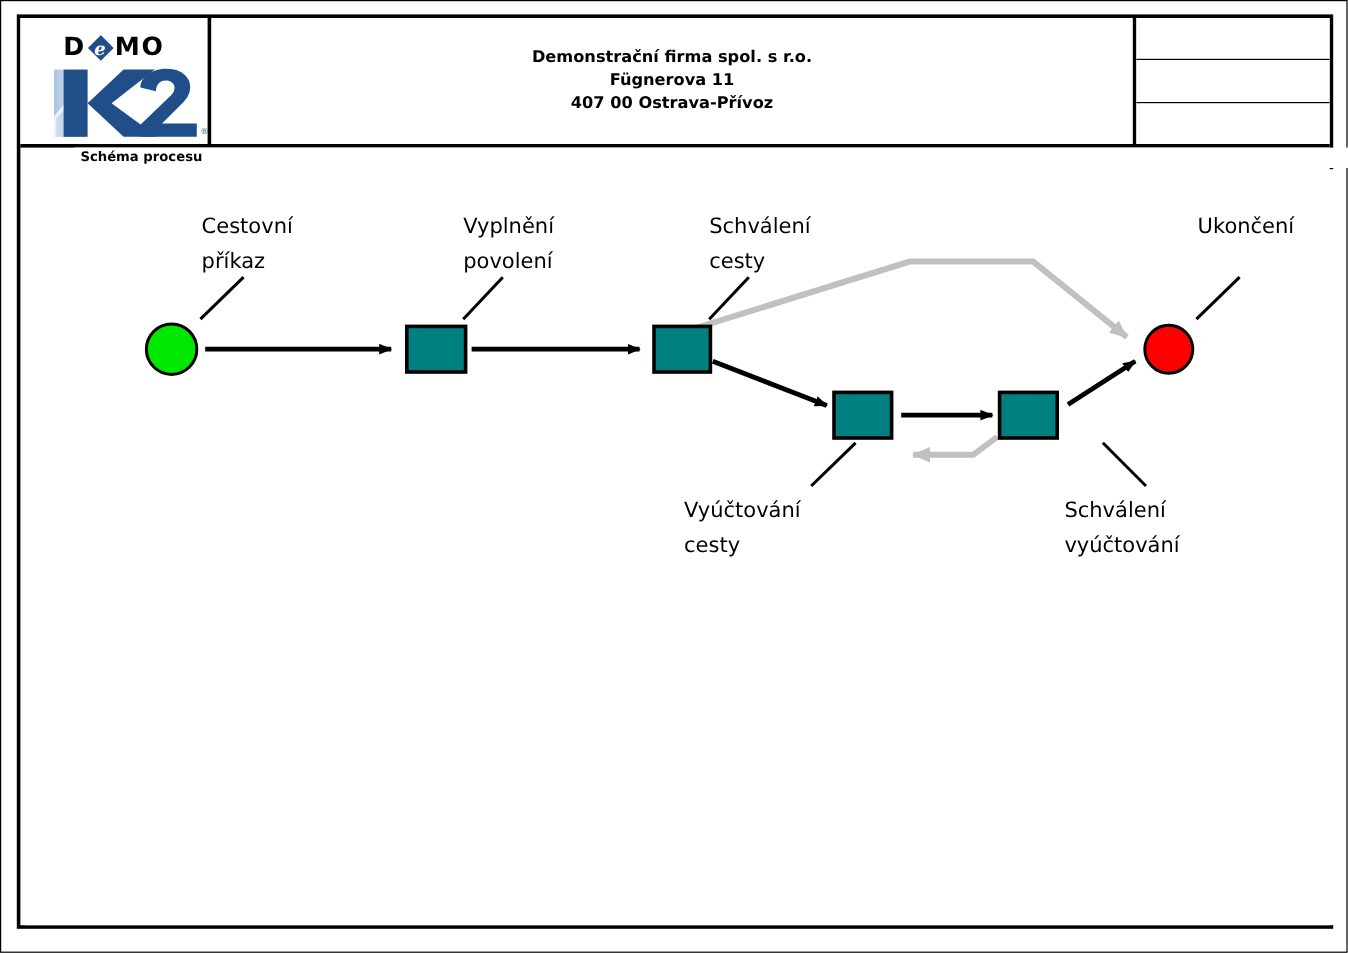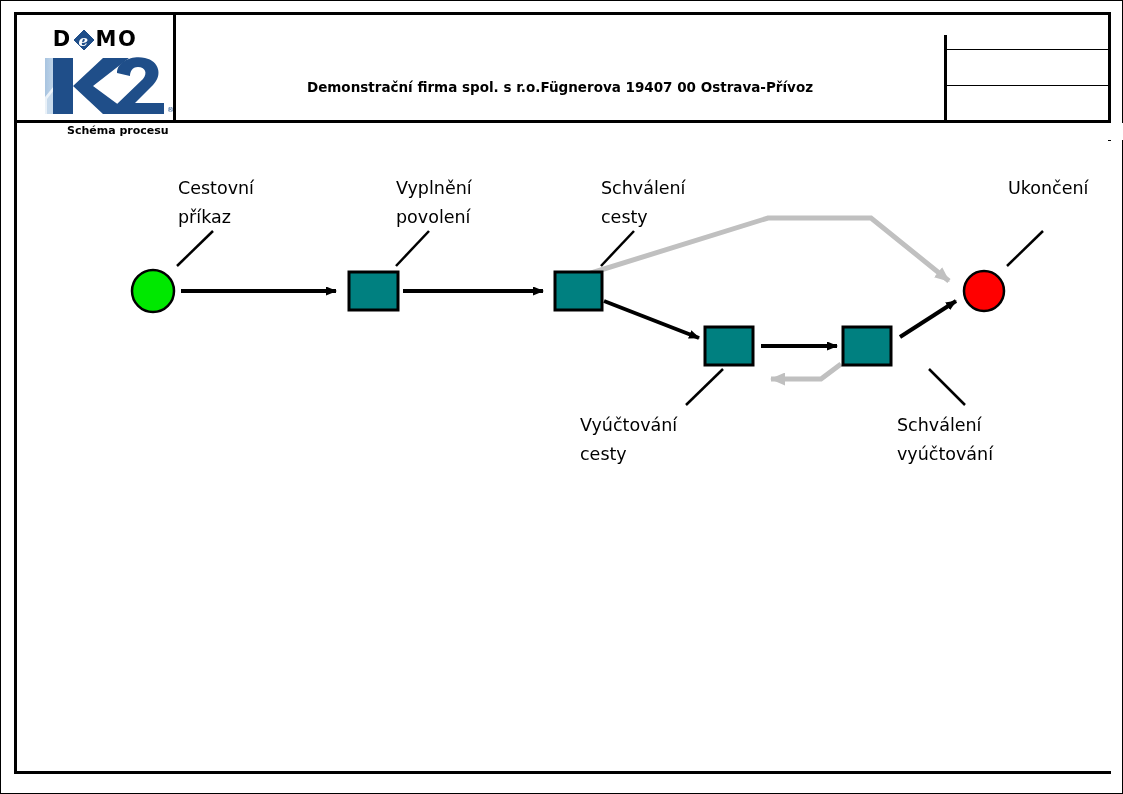--- a/index.html
+++ b/index.html
@@ -58,25 +58,24 @@
     position: relative;
     background: #ffffff;
     flex: 0 0 auto;
   }
   .hdr-center {
     flex: 1 1 auto;
     height: 105px;
     box-sizing: border-box;
     border-right: 3px solid #000000;
     display: flex;
-    flex-direction: row;
+    flex-direction: column;
     align-items: center;
     justify-content: center;
     background: #ffffff;
-    margin-top: 20px;
   }
   .hdr-center .line {
     font-size: 13.5px;
     font-weight: bold;
     line-height: 19px;
     white-space: nowrap;
     color: #000000;
     letter-spacing: 0px;
   }
   .hdr-right {
@@ -159,21 +158,21 @@
     font-size: 11px;
     font-weight: bold;
     color: #000000;
     line-height: 15px;
     white-space: nowrap;
   }
 
   
   .canvas {
     position: absolute;
-    left: 14px;
+    left: 4px;
     top: 126px;
     width: 1091px;
     height: 630px;
     background: #ffffff;
   }
   .canvas svg {
     display: block;
   }
 
   .node-label {
@@ -215,21 +214,21 @@
             <polygon points="56,31 86,3 112,3 76,31 114,59 86,59" fill="#1F4E89"></polygon>
 
             <path d="M100 18 C100 6, 116 0, 128 3 C142 6, 146 20, 136 30 L118 48 L147 48 L147 59 L100 59 L100 49 L126 24 C131 18, 128 12, 121 12 C115 12, 113 17, 113 21 Z" fill="#1F4E89"></path>
             <text x="150" y="57" font-family="DejaVu Sans, Liberation Sans, sans-serif" font-size="7" fill="#1F4E89">®</text>
           </svg>
         </div>
       </div>
 
       <div class="hdr-center">
         <div class="line">Demonstrační firma spol. s r.o.</div>
-        <div class="line">Fügnerova 19</div>
+        <div class="line">Fügnerova 11</div>
         <div class="line">407 00 Ostrava-Přívoz</div>
       </div>
 
       <div class="hdr-right">
         <div class="cell"></div>
         <div class="cell"></div>
         <div class="cell"></div>
       </div>
     </div>
     <div class="hdr-rule"></div>

